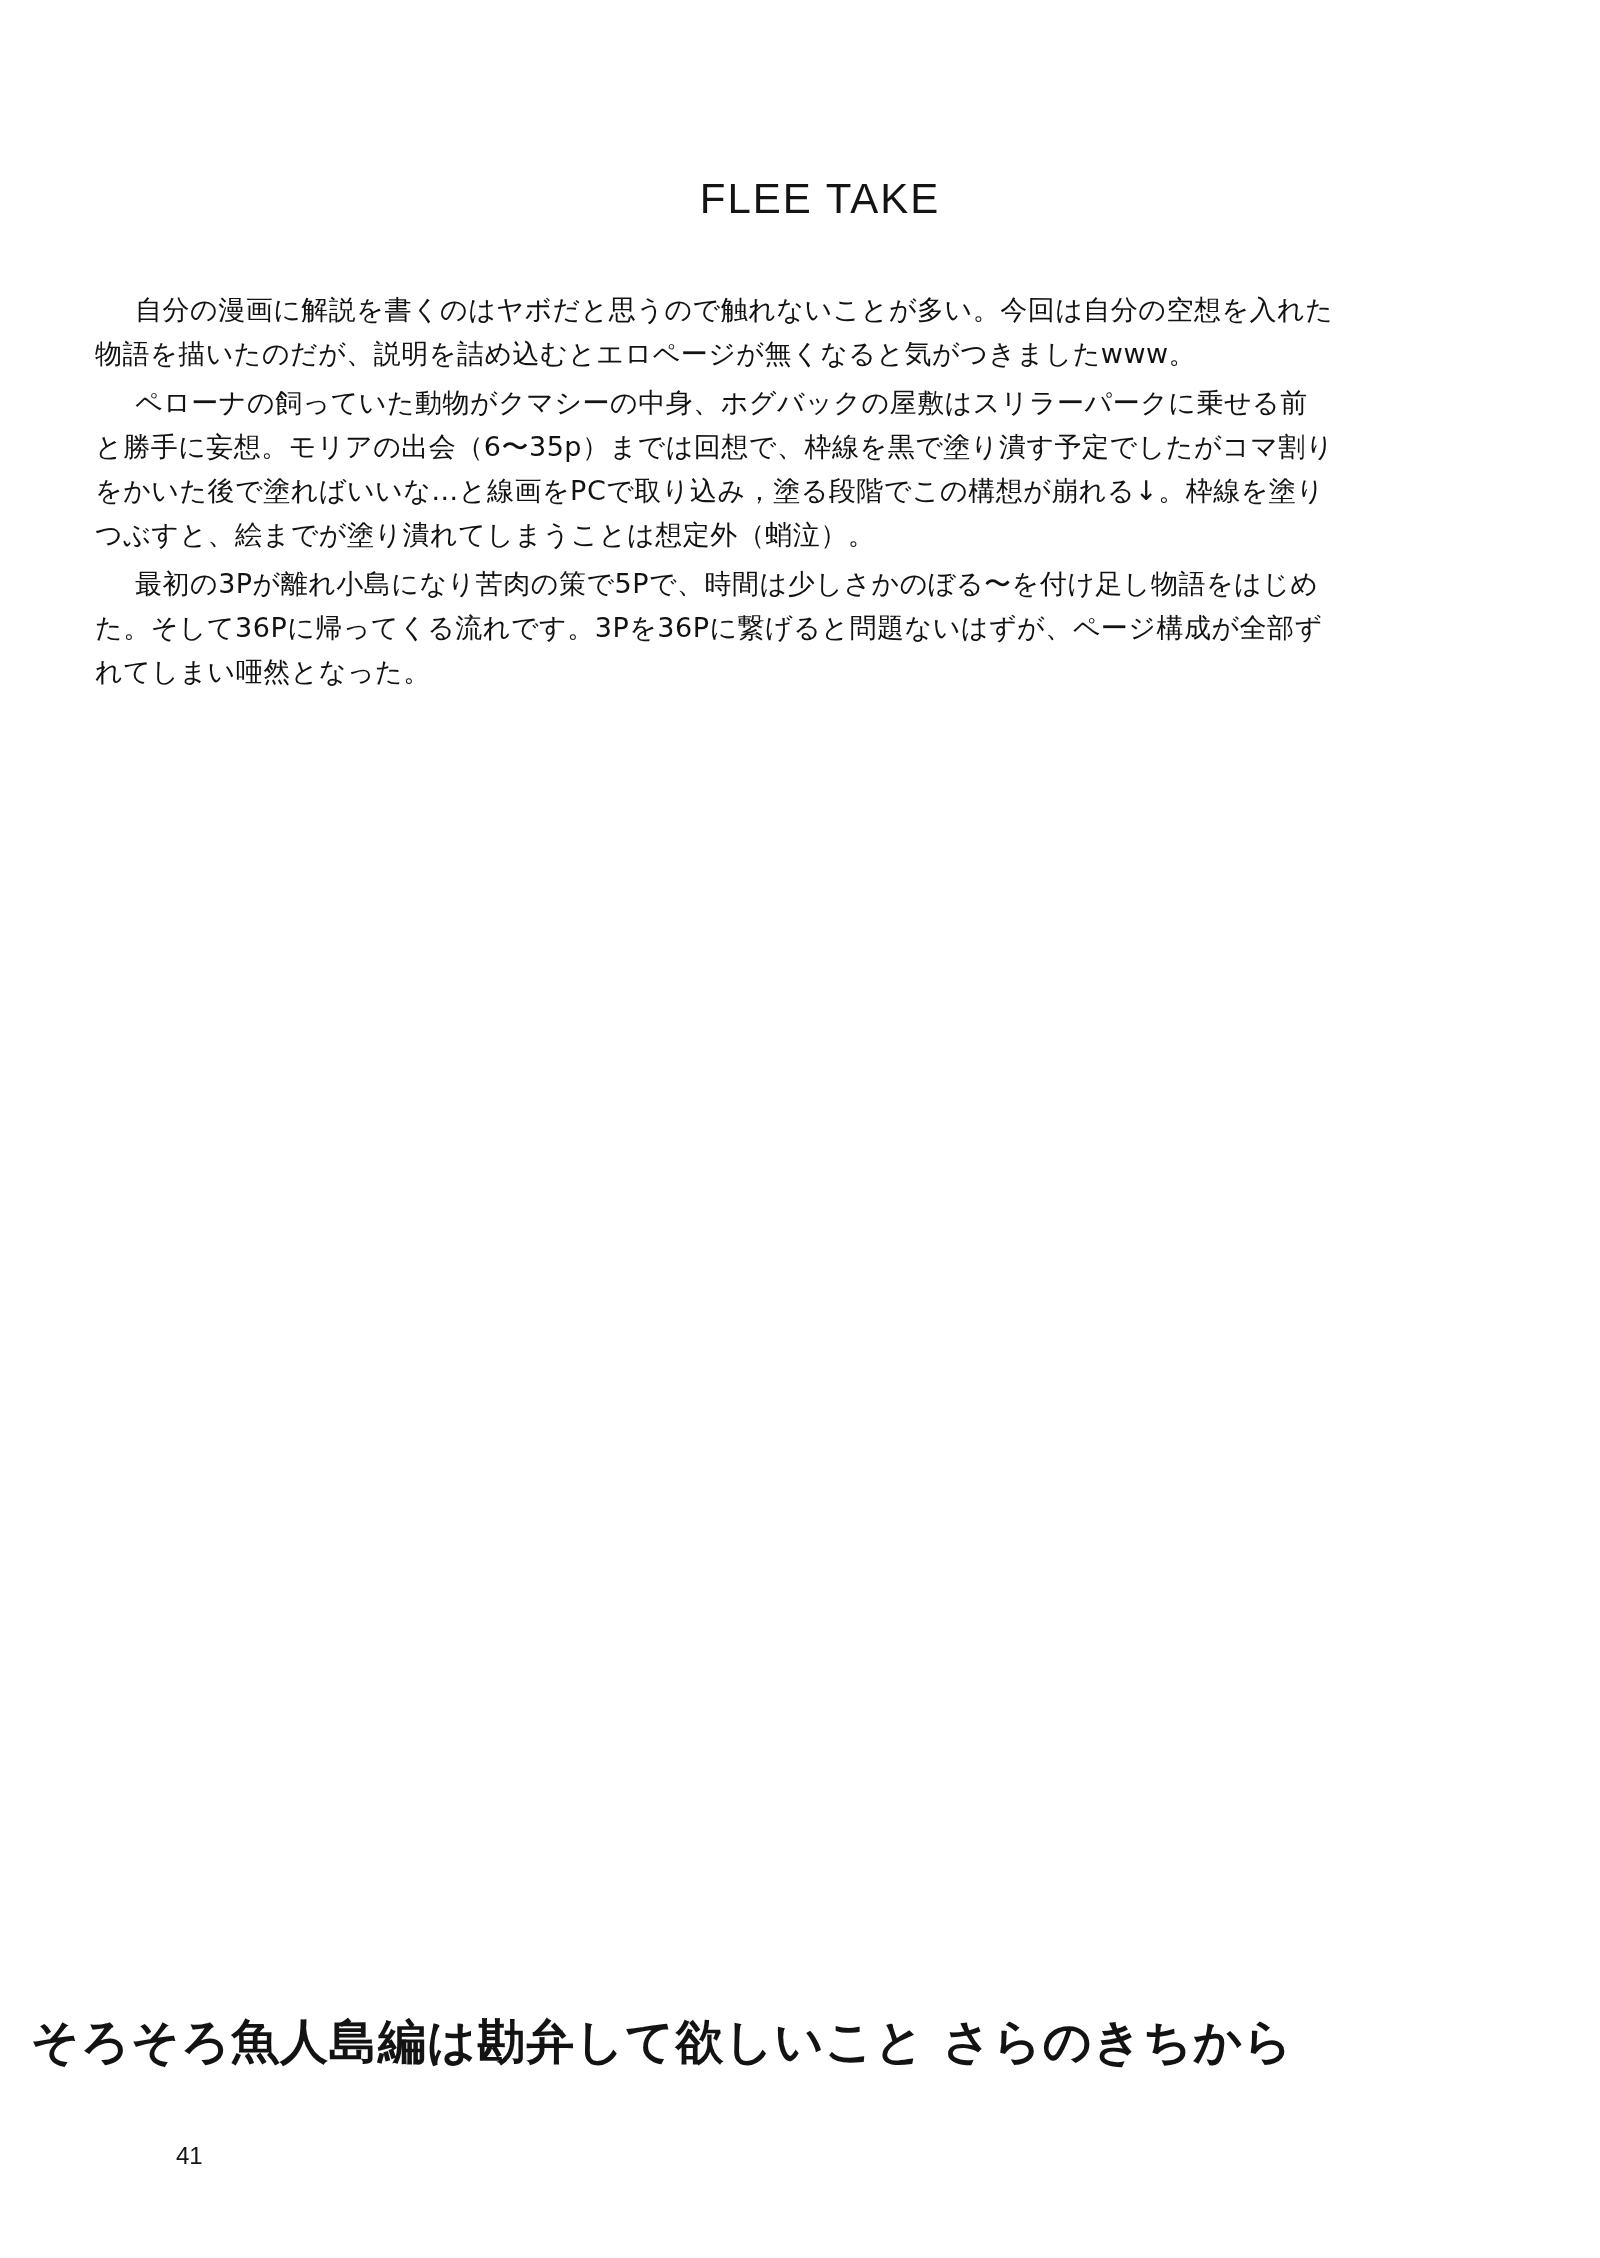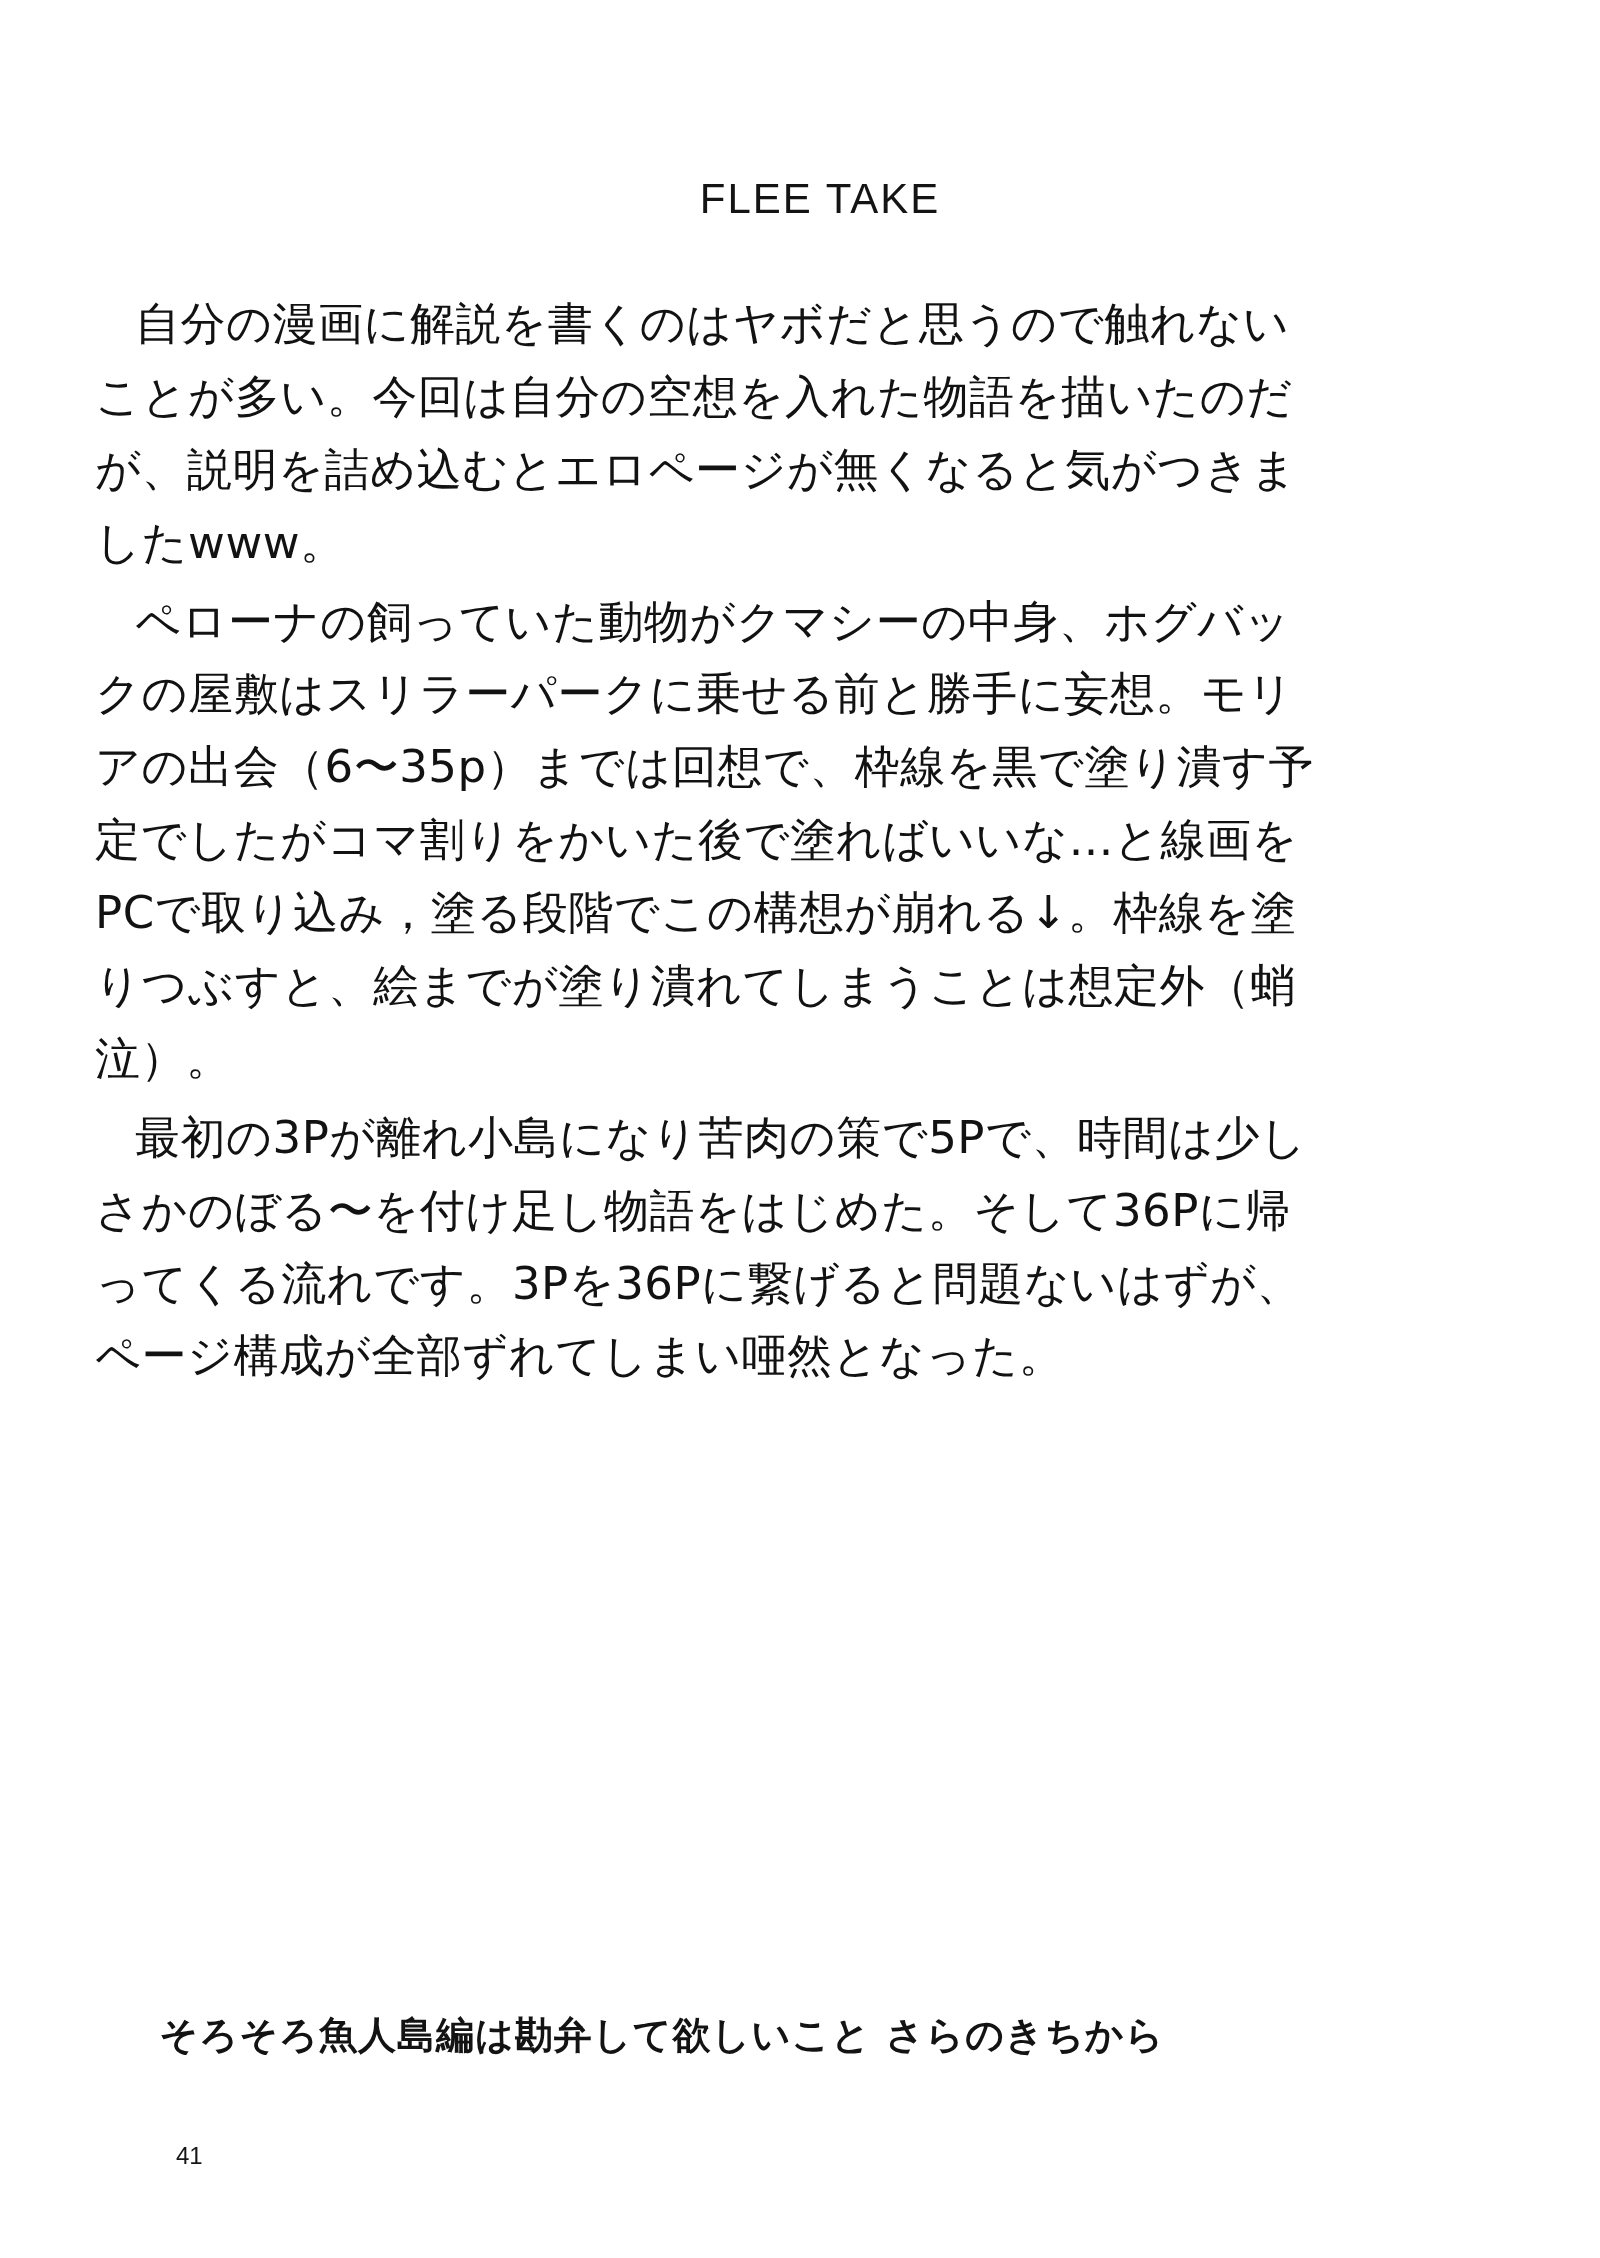--- a/index.html
+++ b/index.html
@@ -30,36 +30,36 @@
     font-family: "Liberation Sans", sans-serif;
     padding-left: 20px;
   }
   .body-area {
     position: absolute;
     top: 288px;
     left: 95px;
     width: 1240px;
   }
   .para {
-    font-size: 45px;
+    font-size: 27px;
     line-height: 1.62;
     letter-spacing: 0.5px;
     text-indent: 40px;
     margin: 0 0 6px 0;
     color: #121212;
     font-weight: 500;
     text-align: left;
   }
   .signature {
     position: absolute;
     top: 2010px;
     left: 0;
     width: 1324px;
     text-align: center;
-    font-size: 38px;
+    font-size: 48px;
     font-weight: 600;
     letter-spacing: 1px;
     color: #131313;
   }
   .page-number {
     position: absolute;
     bottom: 88px;
     left: 128px;
     font-size: 24px;
     color: #151515;

